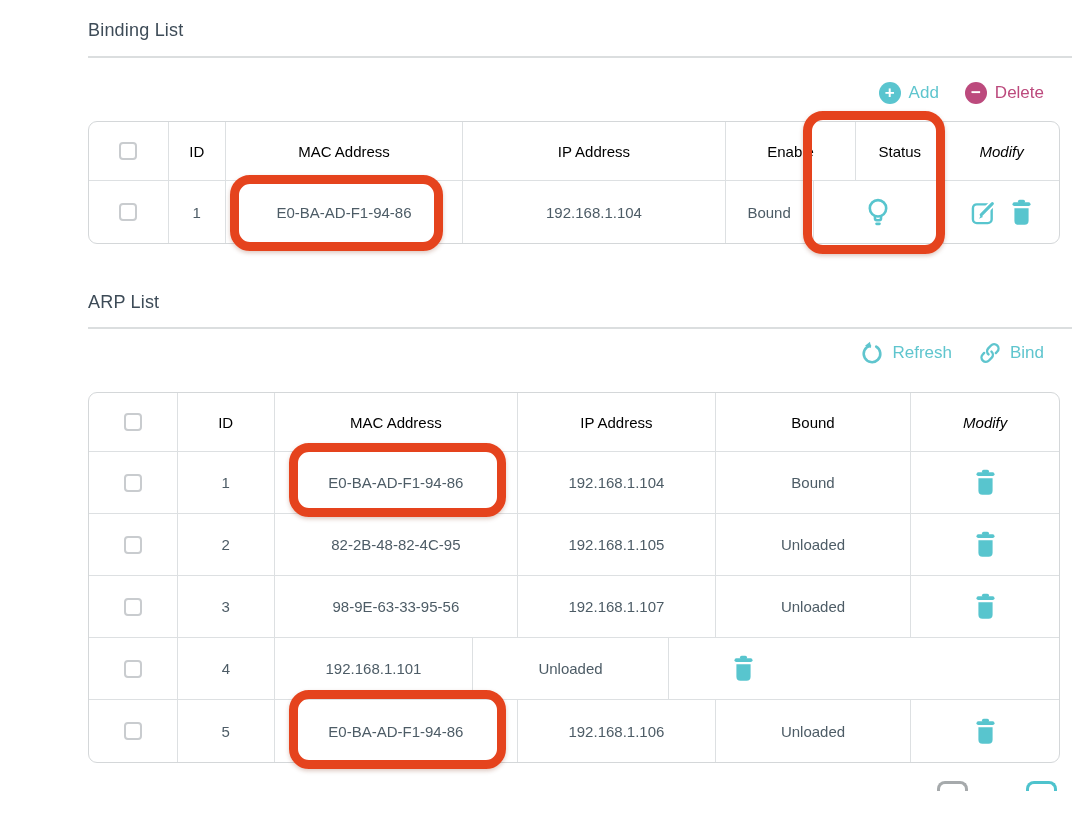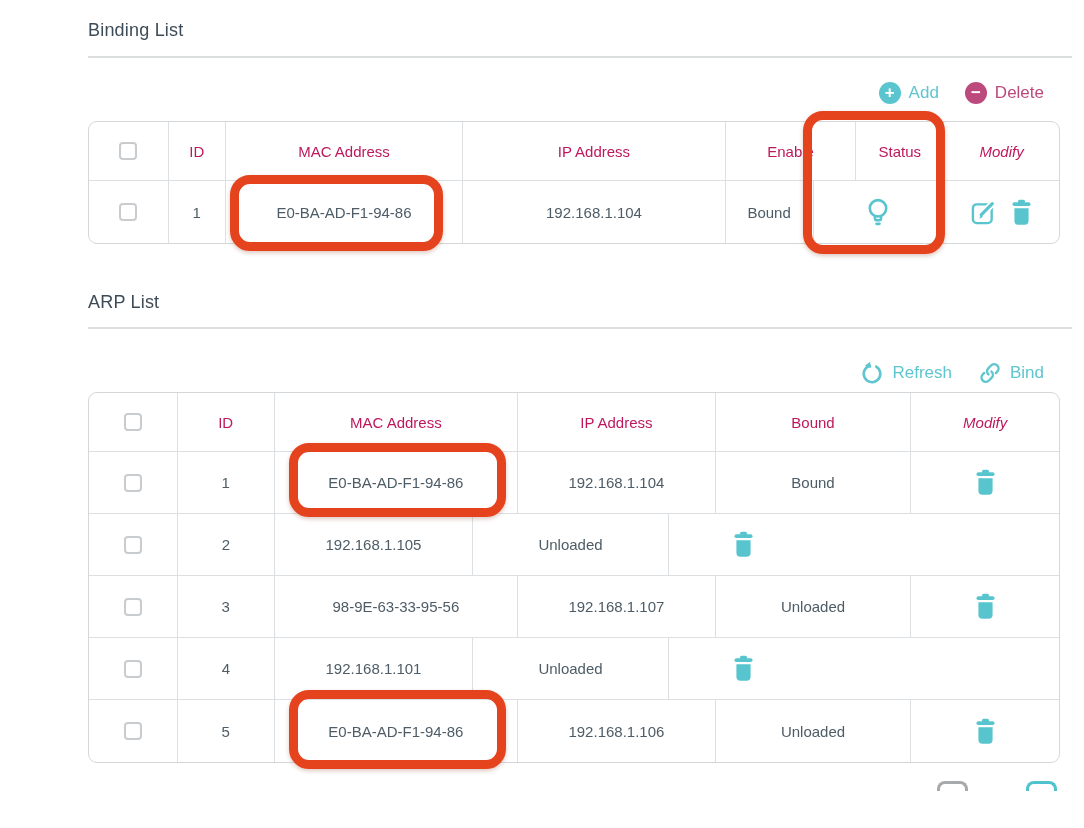--- a/index.html
+++ b/index.html
@@ -19,21 +19,21 @@
   }
   .d1 { top:56px; }
   .d2 { top:327px; }
 
   
   .toolbar {
     position:absolute; left:56px; width:956px; height:28px;
     display:flex; align-items:center; justify-content:flex-end; gap:26px;
   }
   .tb1 { top:79px; }
-  .tb2 { top:359px; }
+  .tb2 { top:339px; }
   .action { display:flex; align-items:center; gap:8px; font-size:17px; cursor:pointer; }
   .action.teal { color:#5fc5ce; }
   .action.magenta { color:#bc4a7d; }
   .circle-icon {
     width:22px; height:22px; border-radius:50%; color:#ffffff;
     display:flex; align-items:center; justify-content:center;
     font-size:17px; font-weight:bold; line-height:1; padding-bottom:1px;
   }
   .teal-bg { background:#5ac5cf; }
   .magenta-bg { background:#bc4a7d; }
@@ -48,21 +48,21 @@
   .at { left:56px; top:392px; }
   .tr { display:flex; border-bottom:1px solid #dde0e2; }
   .tr:last-child { border-bottom:none; }
   .tr.head { height:59px; }
   .tr.body { height:62px; }
   .td {
     display:flex; align-items:center; justify-content:center; gap:14px;
     border-right:1px solid #dde0e2; color:#4d5c66; font-size:15px;
   }
   .td:last-child { border-right:none;font-style:italic; }
-  .th { color:#be185d; }
+  .th { color:#000000; }
   .bt .c0{width:80px} .bt .c1{width:57px} .bt .c2{width:238px} .bt .c3{width:263px}
   .bt .c4{width:88px} .bt .c5{width:131px} .bt .c6{width:115px}
   .at .c0{width:89px} .at .c1{width:97px} .at .c2{width:244px} .at .c3{width:198px}
   .at .c4{width:196px} .at .c5{width:148px}
 
   input[type="checkbox"] {
     appearance:none; -webkit-appearance:none; width:18px; height:18px;
     border:2px solid #c9cccf; border-radius:4px; background:#fff; cursor:pointer;
   }
   .icon-btn { cursor:pointer; display:block; }
@@ -202,20 +202,21 @@
           <path d="M4.6 9.6 H19.4 V22.6 A4.2 4.2 0 0 1 15.2 26.8 H8.8 A4.2 4.2 0 0 1 4.6 22.6 Z" fill="#58c5ce"></path>
         </svg>
       </div>
     </div>
 
     <div class="tr body">
       <div class="td c0">
           <input type="checkbox" style="">
         </div>
       <div class="td c1">2</div>
+      <div class="td c2">82-2B-48-82-4C-95</div>
       <div class="td c3">192.168.1.105</div>
       <div class="td c4">Unloaded</div>
       <div class="td c5">
         <svg class="icon-btn" width="23" height="27" viewBox="0 0 24 28">
           <rect x="8.3" y="0.8" width="7.4" height="3.6" rx="1.8" fill="#58c5ce"></rect>
           <rect x="2.6" y="3.4" width="18.8" height="3.8" rx="1.9" fill="#58c5ce"></rect>
           <path d="M4.6 9.6 H19.4 V22.6 A4.2 4.2 0 0 1 15.2 26.8 H8.8 A4.2 4.2 0 0 1 4.6 22.6 Z" fill="#58c5ce"></path>
         </svg>
       </div>
     </div>

